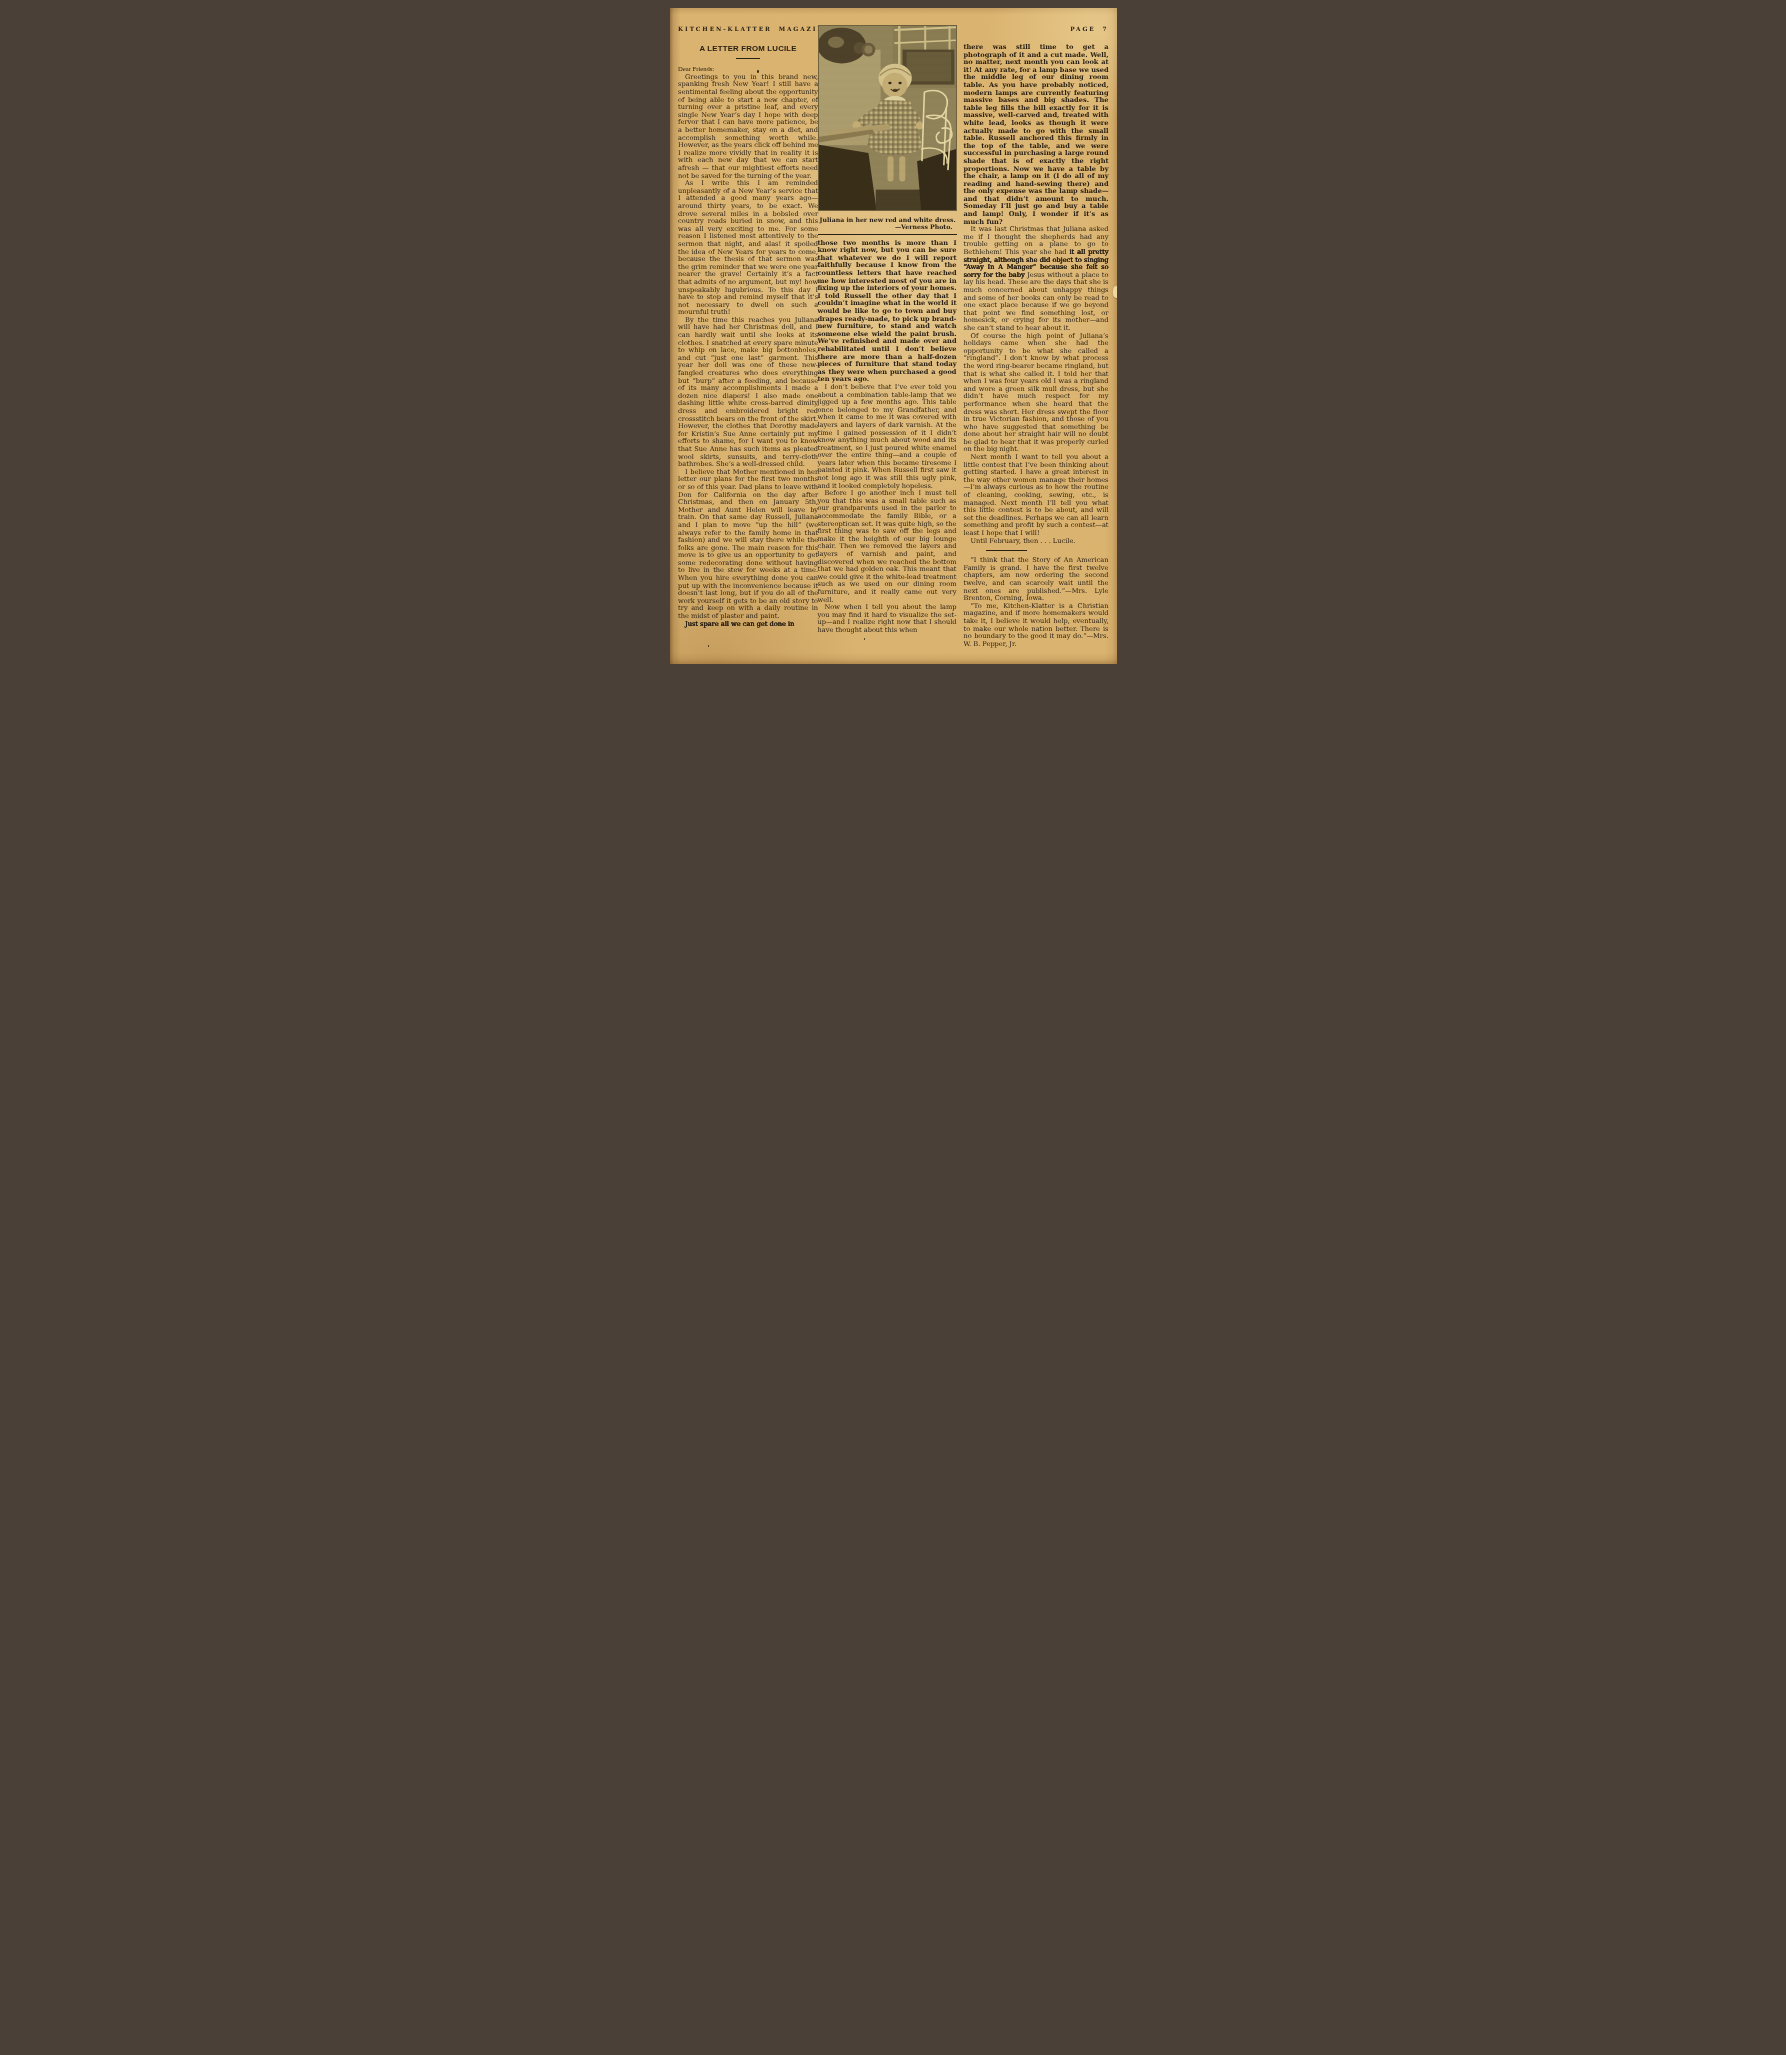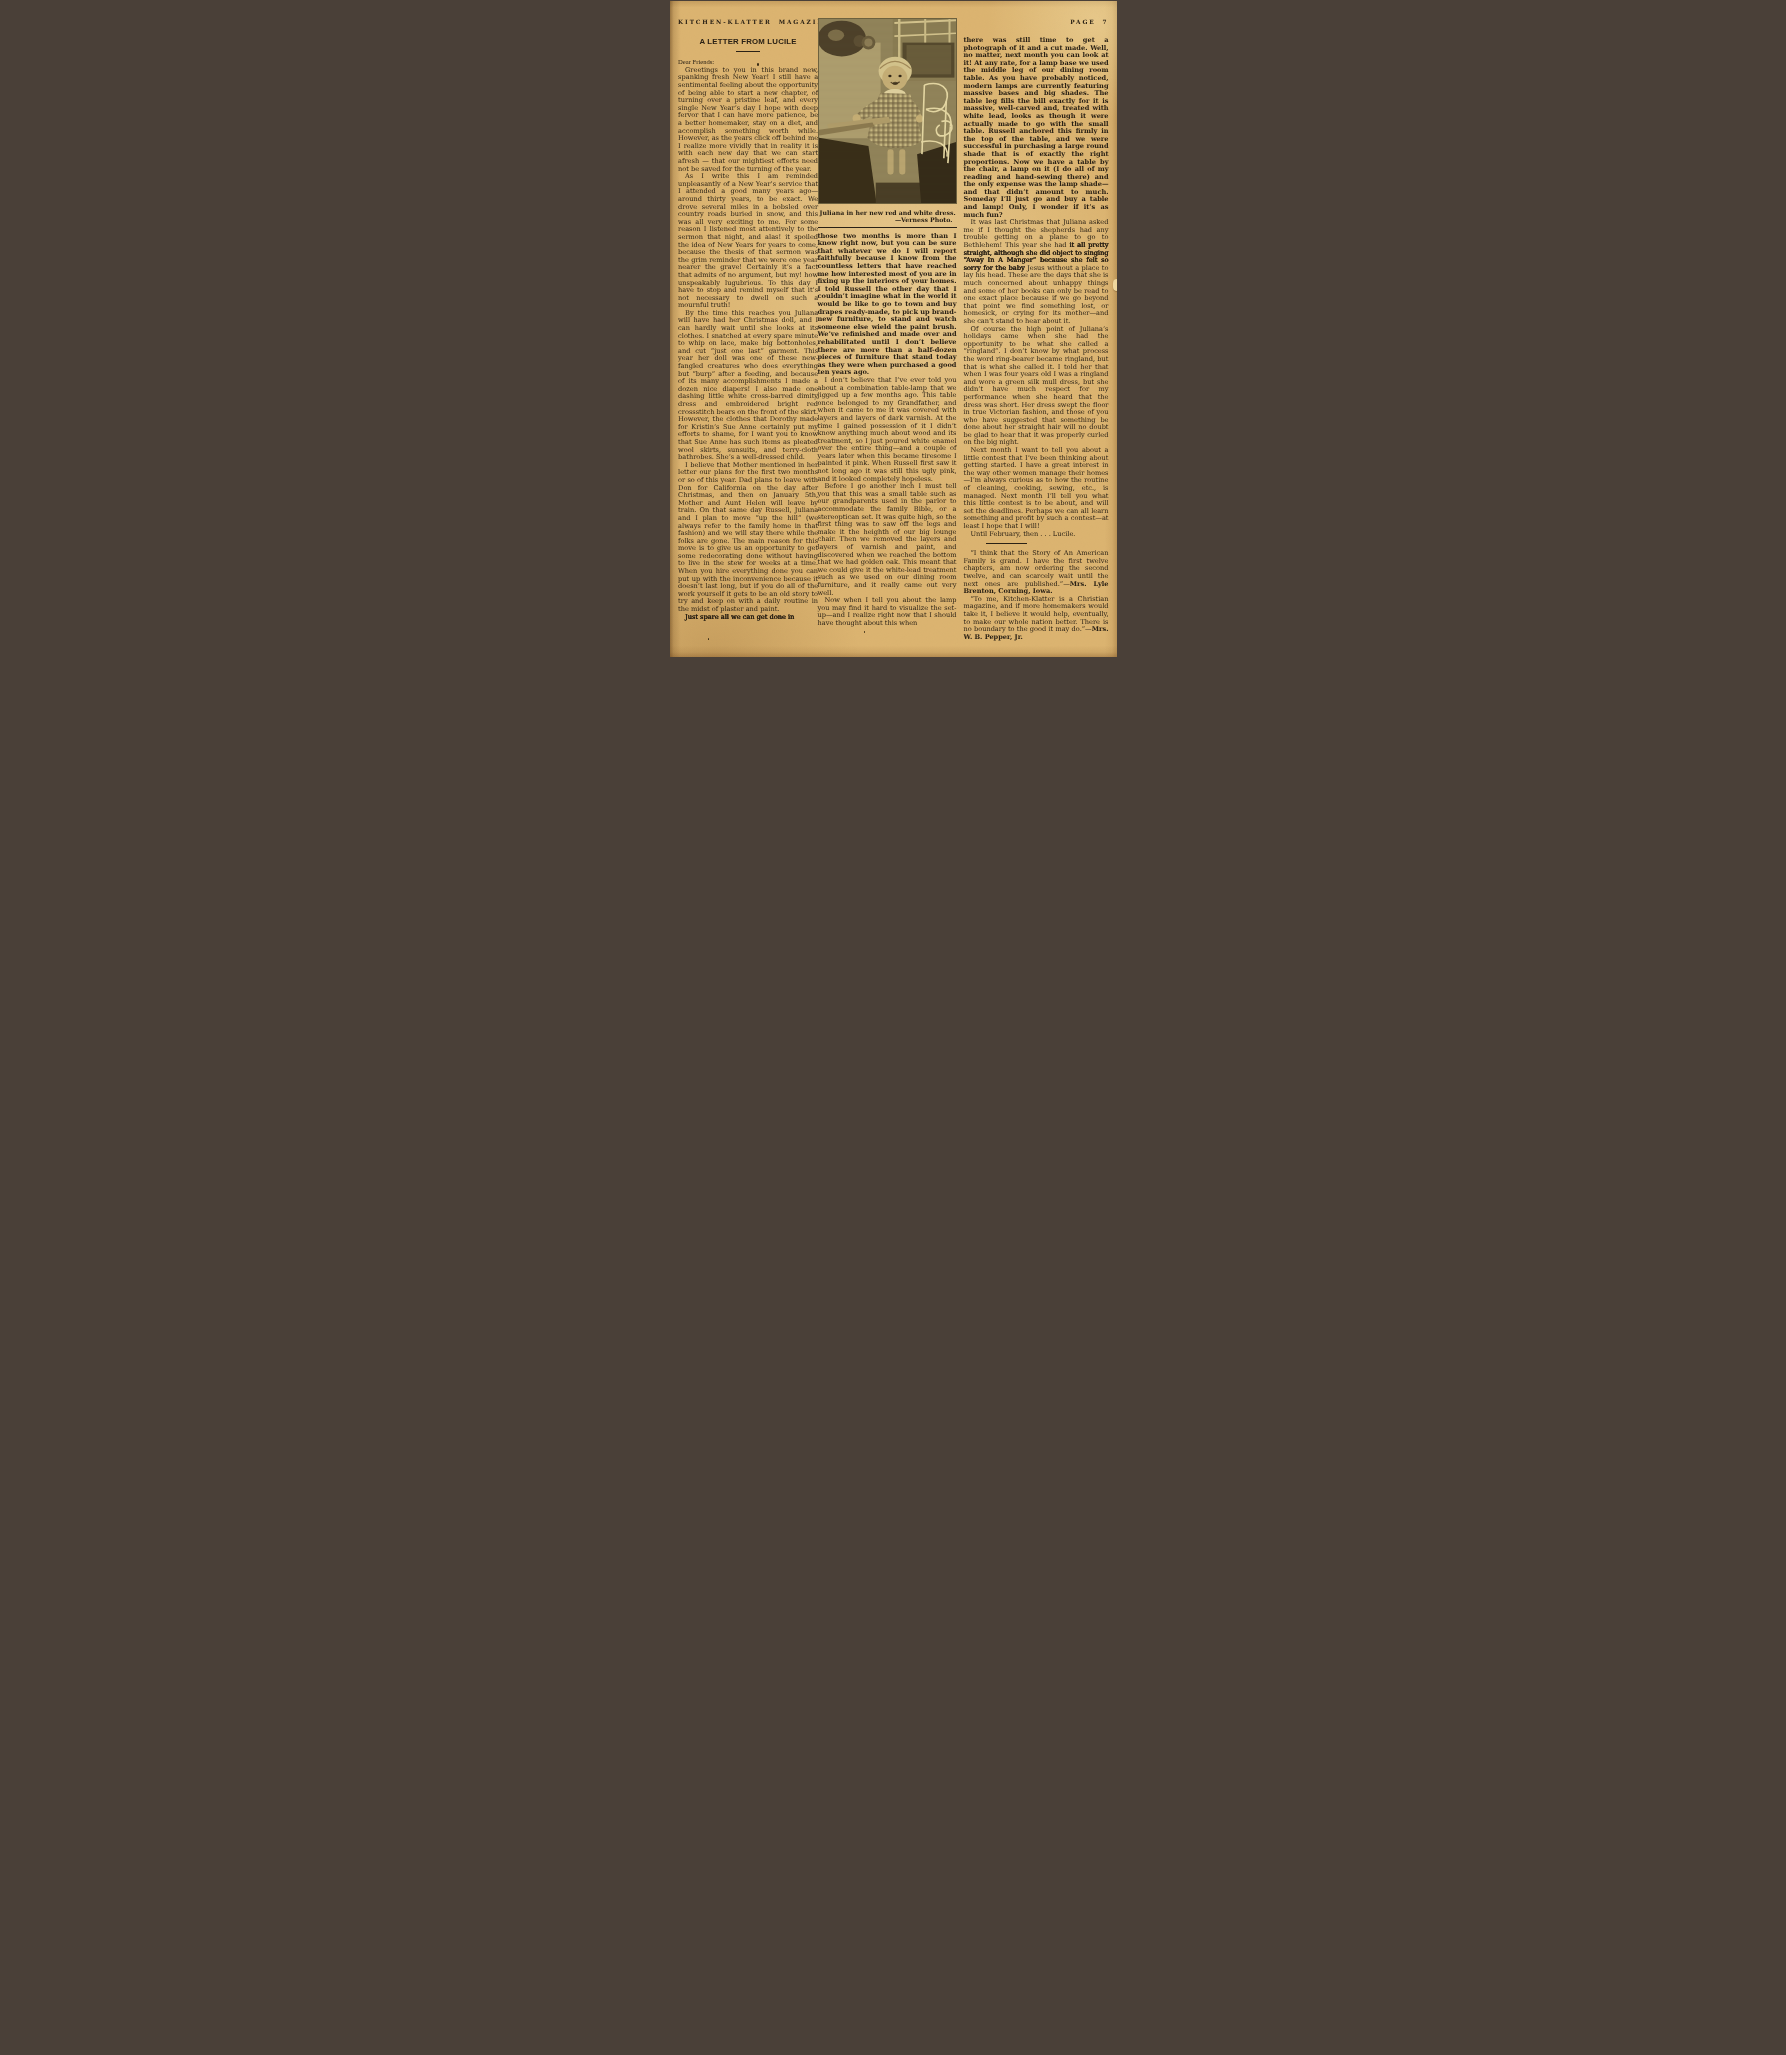--- a/index.html
+++ b/index.html
@@ -1,20 +1,20 @@
 <!DOCTYPE html>
 <html style="font-size:6.6px"><head>
 <meta charset="utf-8">
 <style>
   html,body{margin:0;padding:0;}
   body{background:#4a4038;font-family:"DejaVu Serif",serif;}
   .page{
     position:relative;
     width:447px;height:656px;
-    margin:1px auto;
+    margin:8px auto;
     overflow:hidden;
     color:#2a2115;
     background-color:#dcb470;
     background-image:
       radial-gradient(ellipse 70% 50% at 52% 42%, rgba(255,246,210,0.30), rgba(255,246,210,0) 70%),
       radial-gradient(ellipse 40% 25% at 95% 3%, rgba(245,225,170,0.45), rgba(245,225,170,0) 60%),
       radial-gradient(ellipse 50% 30% at 10% 100%, rgba(120,75,25,0.22), rgba(120,75,25,0) 65%),
       linear-gradient(90deg, rgba(85,52,18,0.50) 0px, rgba(85,52,18,0.18) 3.7px, rgba(85,52,18,0) 10.7px),
       linear-gradient(270deg, rgba(110,70,25,0.30) 0px, rgba(110,70,25,0.08) 5px, rgba(110,70,25,0) 12.3px),
       linear-gradient(0deg, rgba(105,62,20,0.35) 0px, rgba(105,62,20,0.10) 5px, rgba(105,62,20,0) 11.5px),
@@ -36,21 +36,21 @@
   .col-middle{left:148px;top:17px;width:139px;}
   .col-right{left:294px;top:36px;width:145px;}
 
   .body-text, .para{
     font-family:"DejaVu Serif",serif;
     font-size:6.6px;line-height:7.6px;
     text-align:justify;
   }
   .para{margin:0;text-indent:7px;}
   .para.noindent{text-indent:0;font-weight:bold;}
-  .bold{font-weight:bold;}
+  .bold{font-weight:normal;}
   .heavy{text-shadow:0.2px 0 0 currentColor, -0.1px 0 0 currentColor;}
 
   h1.article-title{
     margin:0;text-align:center;
     font-family:"Liberation Sans",sans-serif;font-weight:bold;
     font-size:7.8px;line-height:9px;letter-spacing:0.2px;
   }
   .title-rule{width:24px;height:1px;background:#2a2115;margin:4.5px auto 6.2px auto;}
   .salutation{margin:0 0 1.6px 0;text-indent:0;font-family:Liberation Serif, serif;}
 

